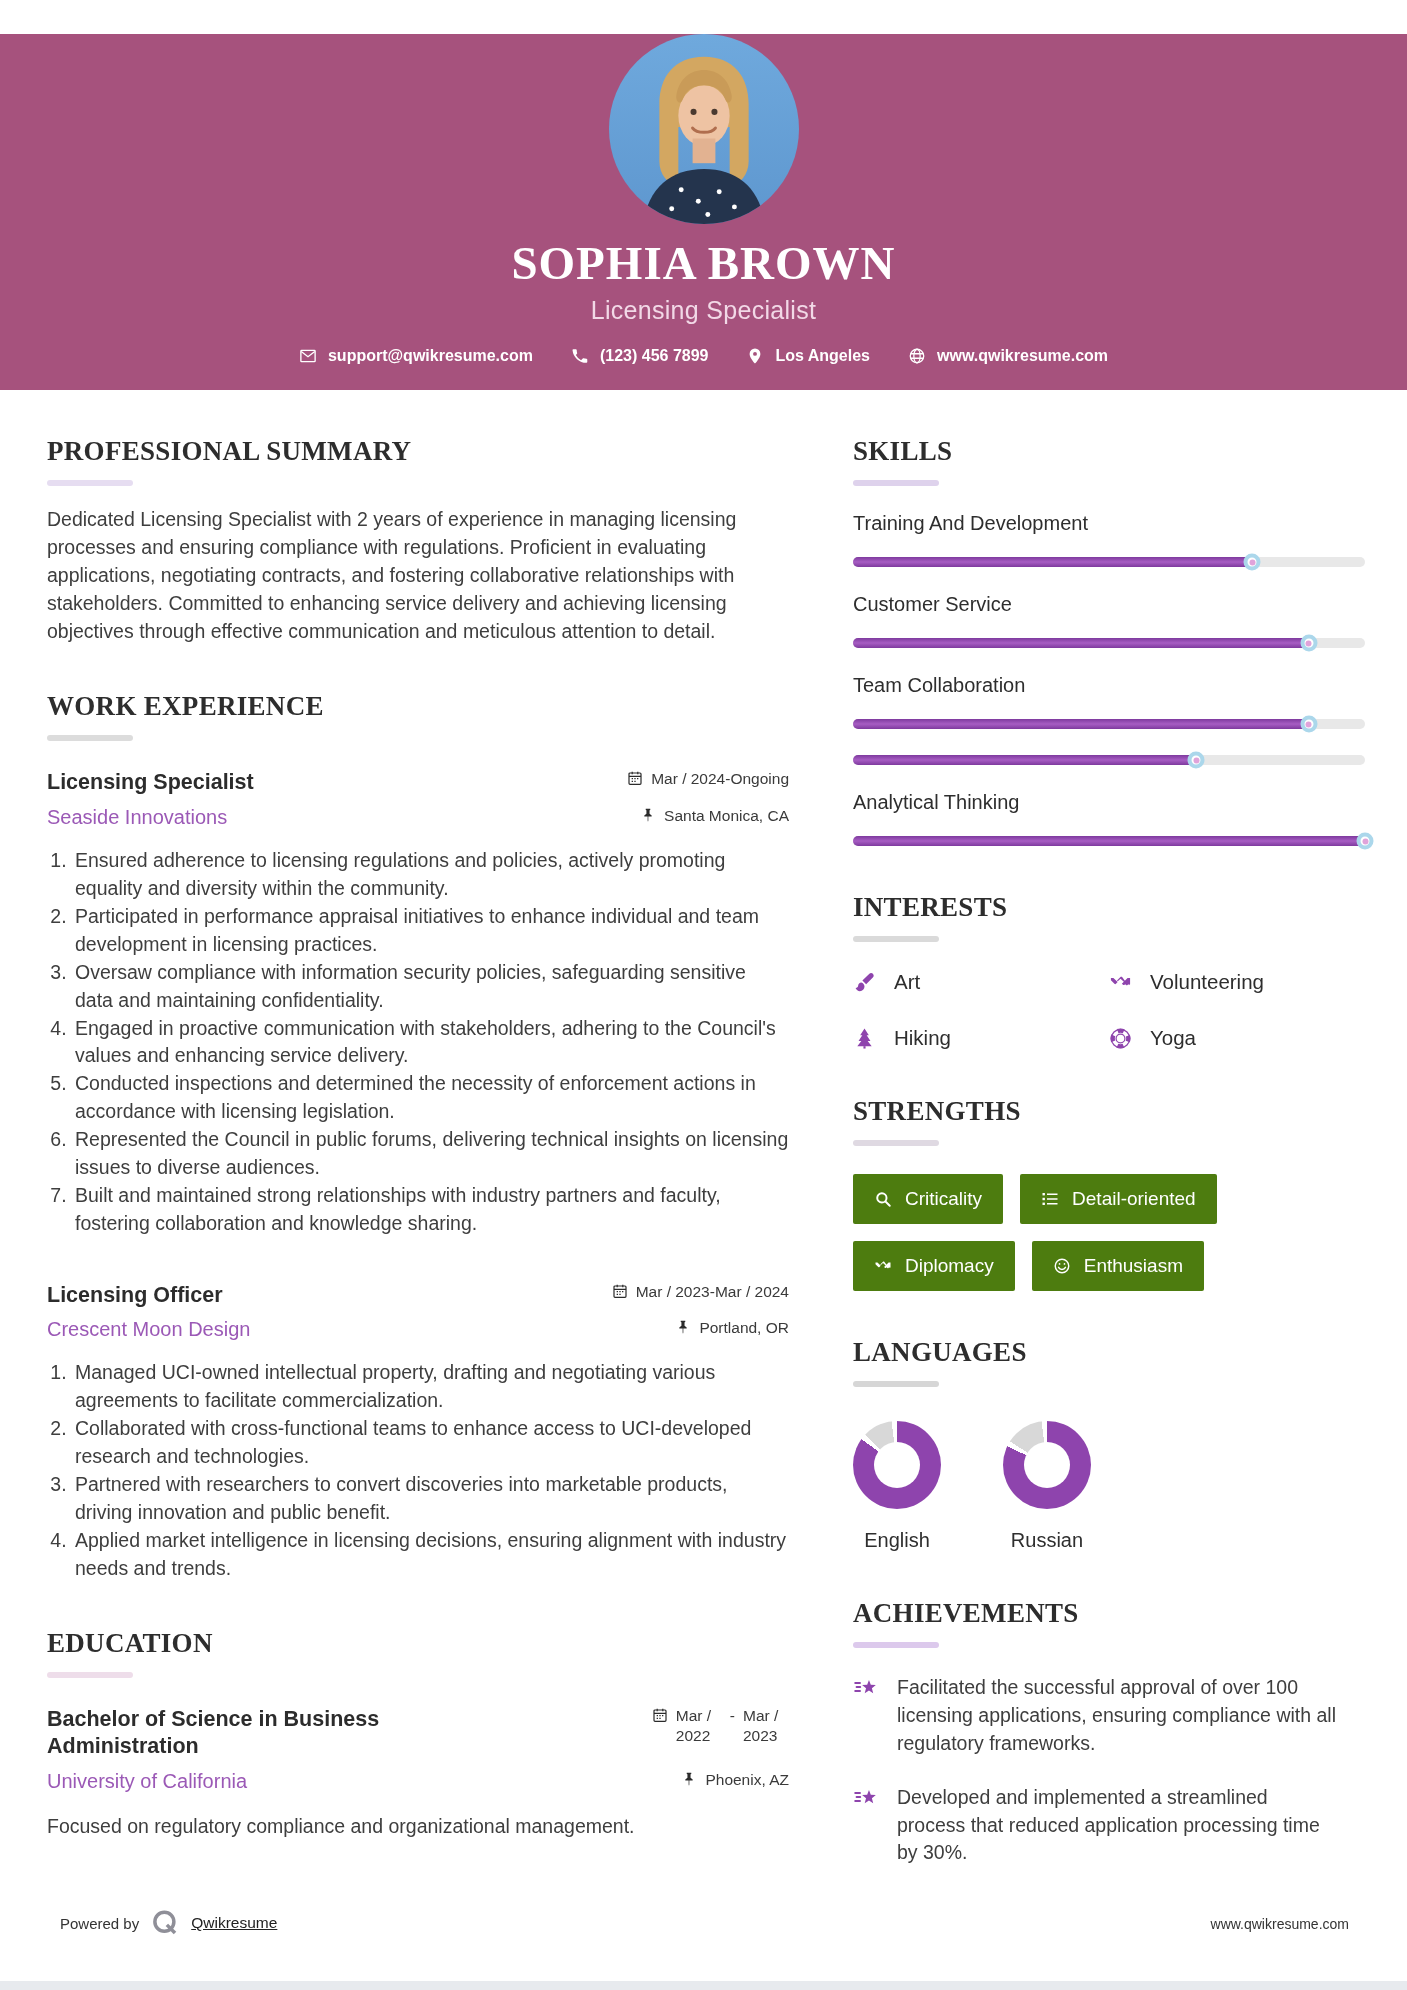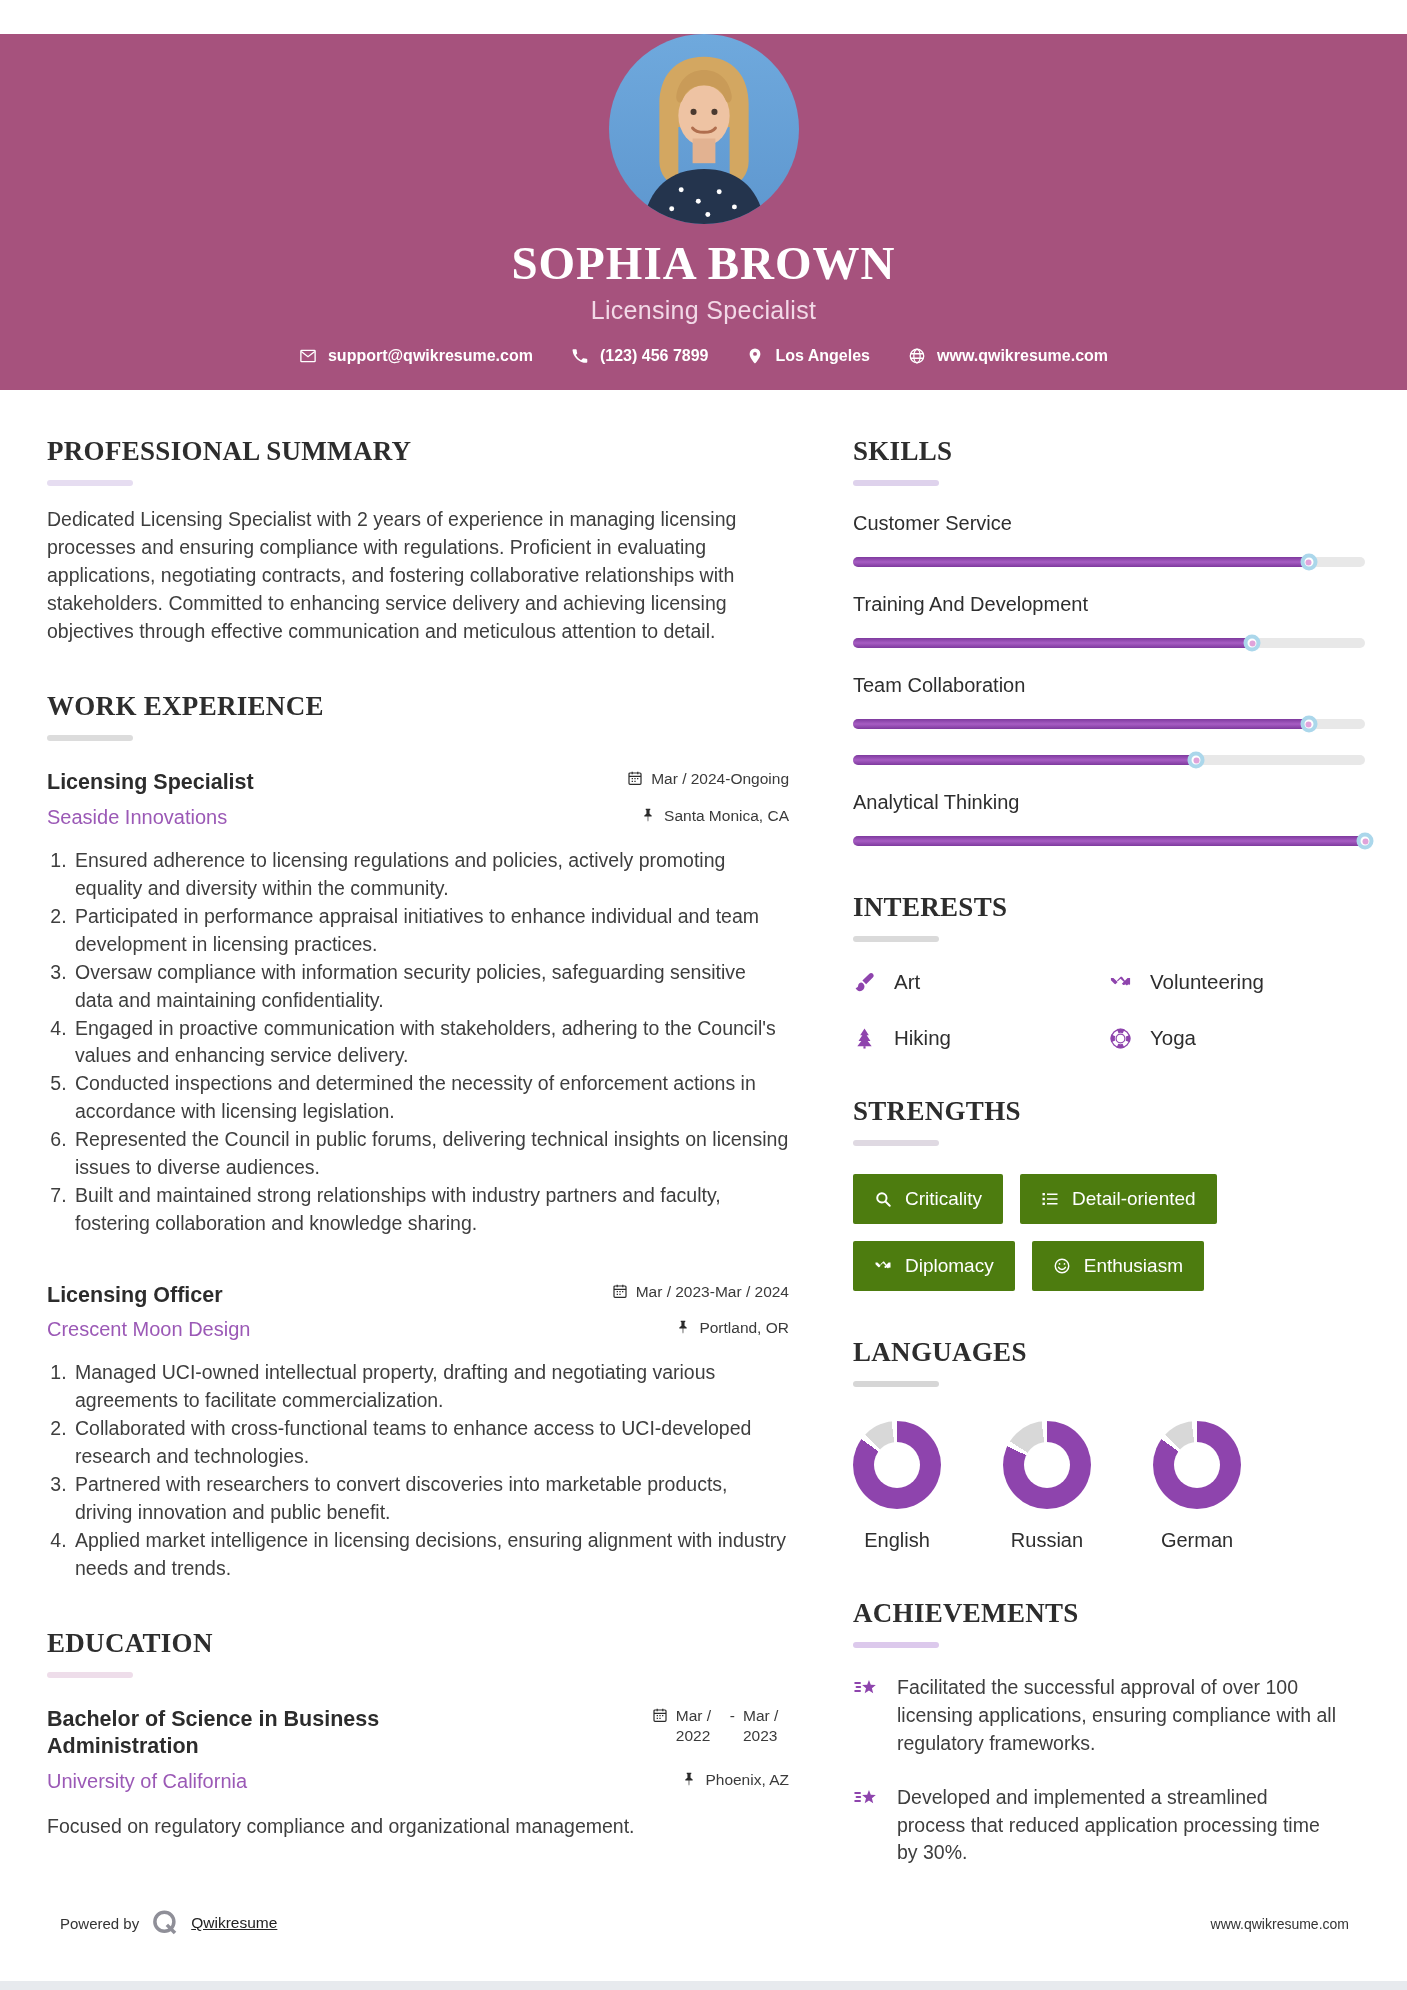--- a/index.html
+++ b/index.html
@@ -288,32 +288,32 @@
     </div>
 
     <div class="col-right">
 
       <section class="sec sec-skills">
         <h2 class="sec-h">SKILLS</h2>
         <div class="bar"></div>
         <div>
 
             <div class="skill">
+              <div class="skill-label">Training And Development</div>
+              <div class="slider">
+                <div class="skill-fill" style="width: 78%;"></div>
+                <div class="skill-thumb" style="left: 78%;"></div>
+              </div>
+            </div>
+
+            <div class="skill">
               <div class="skill-label">Customer Service</div>
               <div class="slider">
                 <div class="skill-fill" style="width: 89%;"></div>
                 <div class="skill-thumb" style="left: 89%;"></div>
-              </div>
-            </div>
-
-            <div class="skill">
-              <div class="skill-label">Training And Development</div>
-              <div class="slider">
-                <div class="skill-fill" style="width: 78%;"></div>
-                <div class="skill-thumb" style="left: 78%;"></div>
               </div>
             </div>
 
             <div class="skill">
               <div class="skill-label">Team Collaboration</div>
               <div class="slider">
                 <div class="skill-fill" style="width: 89%;"></div>
                 <div class="skill-thumb" style="left: 89%;"></div>
               </div>
             </div>
@@ -441,24 +441,20 @@
             <div class="lang">
               <div class="donut" style="background: conic-gradient(rgb(142, 68, 173) 0deg, rgb(142, 68, 173) 85%, rgb(255, 255, 255) 85%, rgb(255, 255, 255) 87%, rgb(216, 216, 216) 87%, rgb(216, 216, 216) 98%, rgb(255, 255, 255) 98%, rgb(255, 255, 255) 100%);"></div>
               <div class="lang-label">English</div>
             </div>
 
             <div class="lang">
               <div class="donut" style="background: conic-gradient(rgb(142, 68, 173) 0deg, rgb(142, 68, 173) 82%, rgb(255, 255, 255) 82%, rgb(255, 255, 255) 84%, rgb(216, 216, 216) 84%, rgb(216, 216, 216) 98%, rgb(255, 255, 255) 98%, rgb(255, 255, 255) 100%);"></div>
               <div class="lang-label">Russian</div>
             </div>
 
-            <div class="lang">
-              <div class="donut" style="background: conic-gradient(rgb(142, 68, 173) 0deg, rgb(142, 68, 173) 85%, rgb(255, 255, 255) 85%, rgb(255, 255, 255) 87%, rgb(216, 216, 216) 87%, rgb(216, 216, 216) 98%, rgb(255, 255, 255) 98%, rgb(255, 255, 255) 100%);"></div>
-              <div class="lang-label">German</div>
-            </div>
           </div>
       </section>
 
       <section class="sec sec-achieve">
         <h2 class="sec-h">ACHIEVEMENTS</h2>
         <div class="bar"></div>
         <div>
 
             <div class="achv">
               <span class="aicon">

